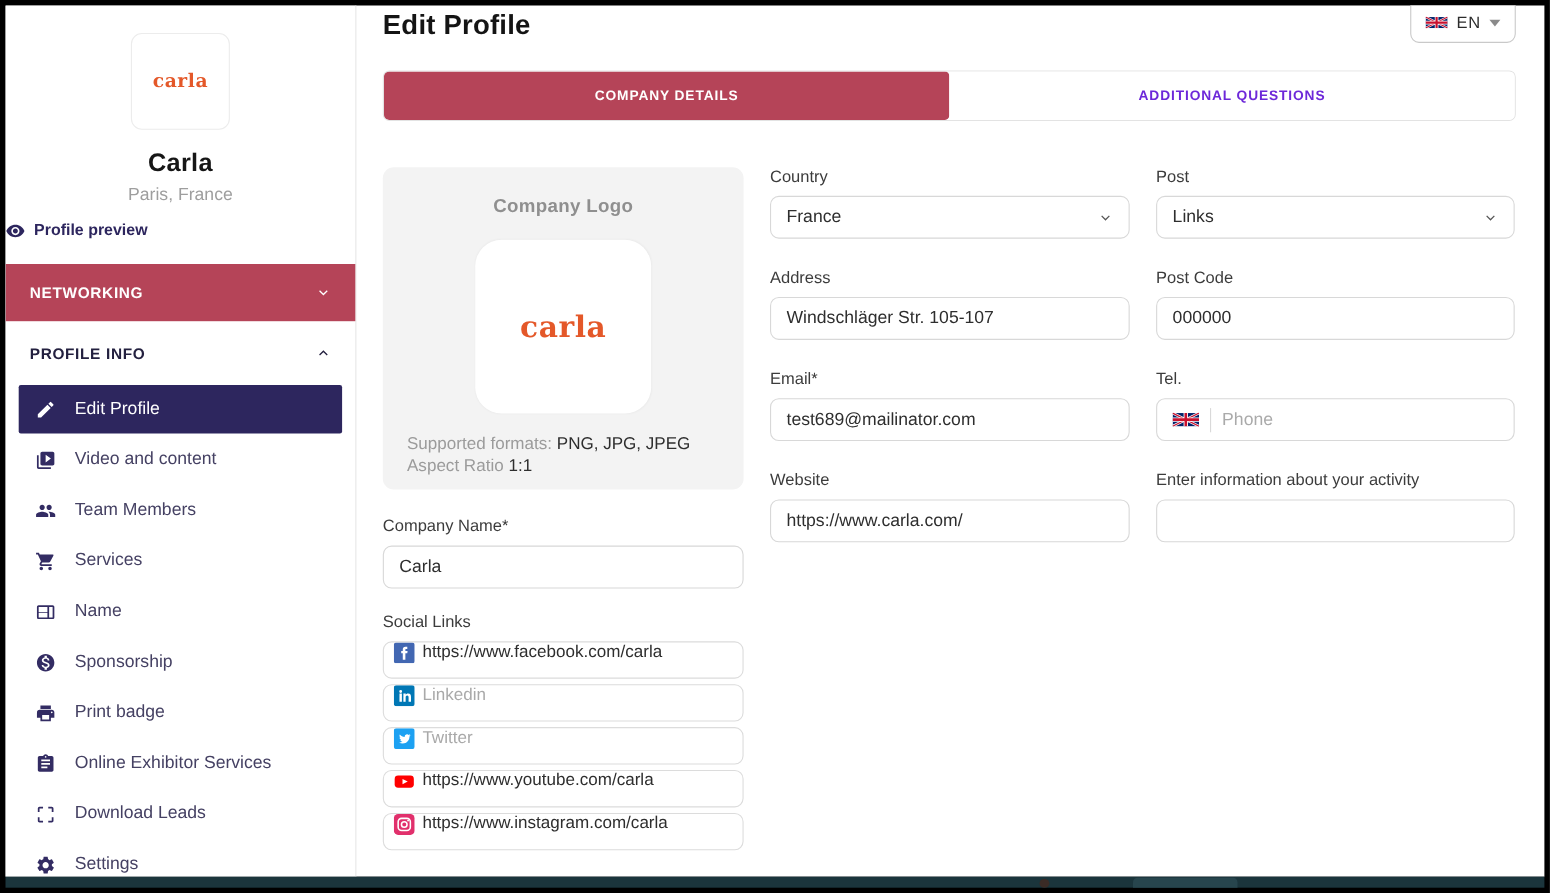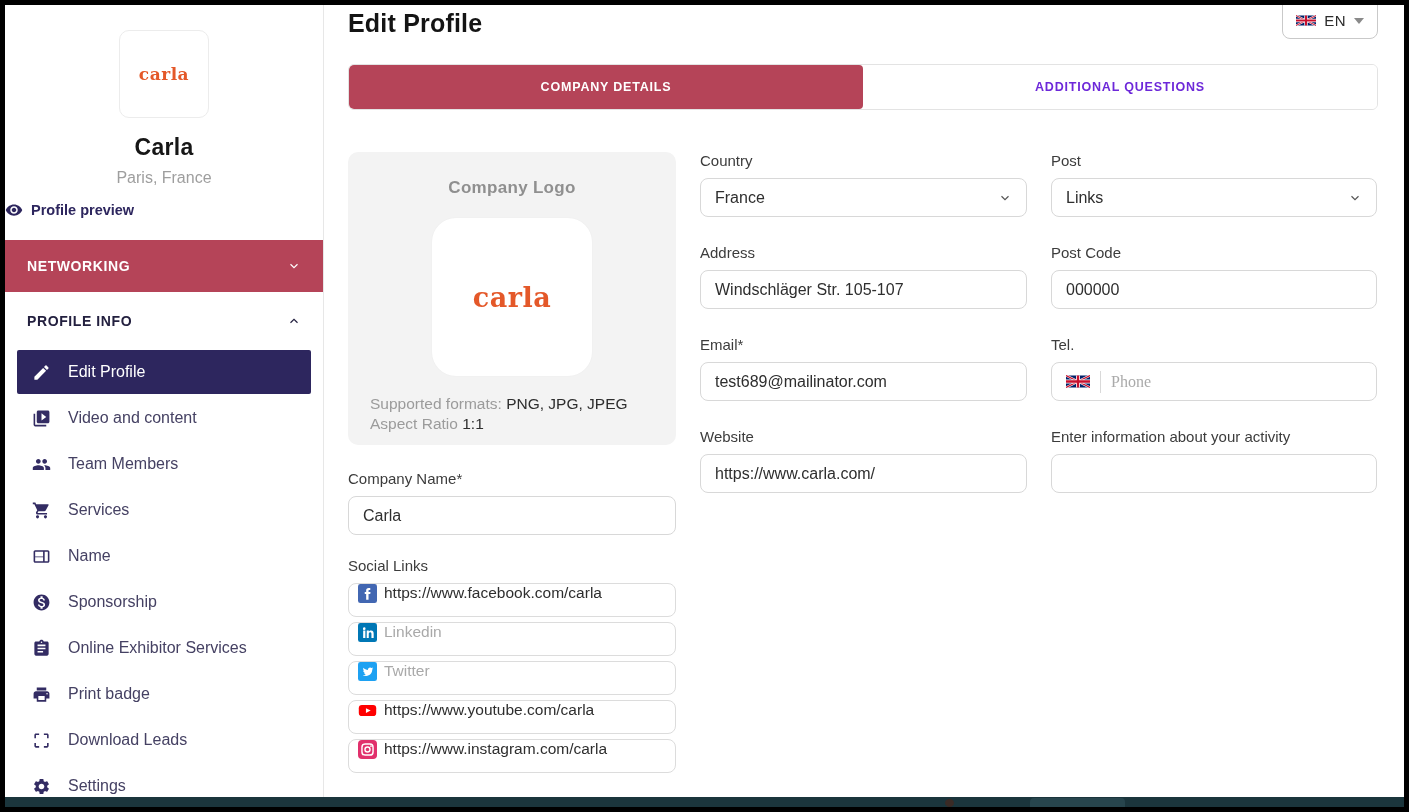--- a/index.html
+++ b/index.html
@@ -54,21 +54,21 @@
   .select-input { display:flex; align-items:center; justify-content:space-between; cursor:pointer; }
   .chev { width:14px; height:14px; stroke:#555; stroke-width:2; fill:none; }
 
   .social-row { display:flex; align-items:flex-start; gap:7px; height:34px; border:1px solid #dcdcdc; border-radius:8px; background:#fff; padding:0 9px; margin-bottom:5px; }
   .social-row input { border:none; outline:none; flex:1; font-size:15.5px; color:#2e2e2e; font-family:"Liberation Sans", sans-serif; background:transparent; }
   .social-row input::placeholder { color:#a9a9a9; }
   .sicon { width:19px; height:19px; flex:0 0 19px; line-height:0; }
 
   .tel-input { display:flex; align-items:center; gap:10px; }
   .tel-divider { width:1px; height:22px; background:#d9d9d9; }
-  .tel-input input { border:none; outline:none; flex:1; font-size:16px; color:#2e2e2e; font-family:Liberation Serif, serif; }
+  .tel-input input { border:none; outline:none; flex:1; font-size:16px; color:#2e2e2e; font-family:Liberation Sans, sans-serif; }
   .tel-input input::placeholder { color:#aaa; }
 </style>
 </head>
 <body>
 
 <div class="window">
 
   <aside class="sidebar">
     <div class="logo-card">
       <span class="brand-logo">carla</span>
@@ -128,29 +128,29 @@
         <span>Name</span>
       </div>
       <div class="nav-item">
         <svg viewBox="0 0 24 24">
             <path d="M12 2C6.48 2 2 6.48 2 12s4.48 10 10 10 10-4.48 10-10S17.52 2 12 2zm1.41 16.09V20h-2.67v-1.93c-1.71-.36-3.16-1.46-3.27-3.4h1.96c.1 1.05.82 1.87 2.65 1.87 1.96 0 2.4-.98 2.4-1.59 0-.83-.44-1.61-2.67-2.14-2.48-.6-4.18-1.62-4.18-3.67 0-1.72 1.39-2.84 3.11-3.21V4h2.67v1.95c1.86.45 2.79 1.86 2.85 3.39H14.3c-.05-1.11-.64-1.87-2.22-1.87-1.5 0-2.4.68-2.4 1.64 0 .84.65 1.39 2.67 1.91s4.18 1.39 4.18 3.91c-.01 1.83-1.38 2.83-3.12 3.16z"></path>
           </svg>
         <span>Sponsorship</span>
       </div>
       <div class="nav-item">
         <svg viewBox="0 0 24 24">
+            <path d="M19 8H5c-1.66 0-3 1.34-3 3v6h4v4h12v-4h4v-6c0-1.66-1.34-3-3-3zm-3 11H8v-5h8v5zm3-7c-.55 0-1-.45-1-1s.45-1 1-1 1 .45 1 1-.45 1-1 1zm-1-9H6v4h12V3z"></path>
+          </svg>
+        <span>Print badge</span>
+      </div>
+      <div class="nav-item">
+        <svg viewBox="0 0 24 24">
             <path d="M19 3h-4.18C14.4 1.84 13.3 1 12 1c-1.3 0-2.4.84-2.82 2H5c-1.1 0-2 .9-2 2v14c0 1.1.9 2 2 2h14c1.1 0 2-.9 2-2V5c0-1.1-.9-2-2-2zm-7 0c.55 0 1 .45 1 1s-.45 1-1 1-1-.45-1-1 .45-1 1-1zm2 14H7v-2h7v2zm3-4H7v-2h10v2zm0-4H7V7h10v2z"></path>
           </svg>
         <span>Online Exhibitor Services</span>
-      </div>
-      <div class="nav-item">
-        <svg viewBox="0 0 24 24">
-            <path d="M19 8H5c-1.66 0-3 1.34-3 3v6h4v4h12v-4h4v-6c0-1.66-1.34-3-3-3zm-3 11H8v-5h8v5zm3-7c-.55 0-1-.45-1-1s.45-1 1-1 1 .45 1 1-.45 1-1 1zm-1-9H6v4h12V3z"></path>
-          </svg>
-        <span>Print badge</span>
       </div>
       <div class="nav-item">
         <svg viewBox="0 0 24 24">
             <path d="M3 5v4h2V5h4V3H5c-1.1 0-2 .9-2 2zm2 10H3v4c0 1.1.9 2 2 2h4v-2H5v-4zm14 4h-4v2h4c1.1 0 2-.9 2-2v-4h-2v4zm0-16h-4v2h4v4h2V5c0-1.1-.9-2-2-2z"></path>
           </svg>
         <span>Download Leads</span>
       </div>
       <div class="nav-item">
         <svg viewBox="0 0 24 24">
             <path d="M19.14 12.94c.04-.3.06-.61.06-.94 0-.32-.02-.64-.07-.94l2.03-1.58c.18-.14.23-.41.12-.61l-1.92-3.32c-.12-.22-.37-.29-.59-.22l-2.39.96c-.5-.38-1.03-.7-1.62-.94l-.36-2.54c-.04-.24-.24-.41-.48-.41h-3.84c-.24 0-.43.17-.47.41l-.36 2.54c-.59.24-1.13.57-1.62.94l-2.39-.96c-.22-.08-.47 0-.59.22L2.74 8.87c-.12.21-.08.47.12.61l2.03 1.58c-.05.3-.09.63-.09.94s.02.64.07.94l-2.03 1.58c-.18.14-.23.41-.12.61l1.92 3.32c.12.22.37.29.59.22l2.39-.96c.5.38 1.03.7 1.62.94l.36 2.54c.05.24.24.41.48.41h3.84c.24 0 .44-.17.47-.41l.36-2.54c.59-.24 1.13-.56 1.62-.94l2.39.96c.22.08.47 0 .59-.22l1.92-3.32c.12-.22.07-.47-.12-.61l-2.01-1.58zM12 15.6c-1.98 0-3.6-1.62-3.6-3.6s1.62-3.6 3.6-3.6 3.6 1.62 3.6 3.6-1.62 3.6-3.6 3.6z"></path>

